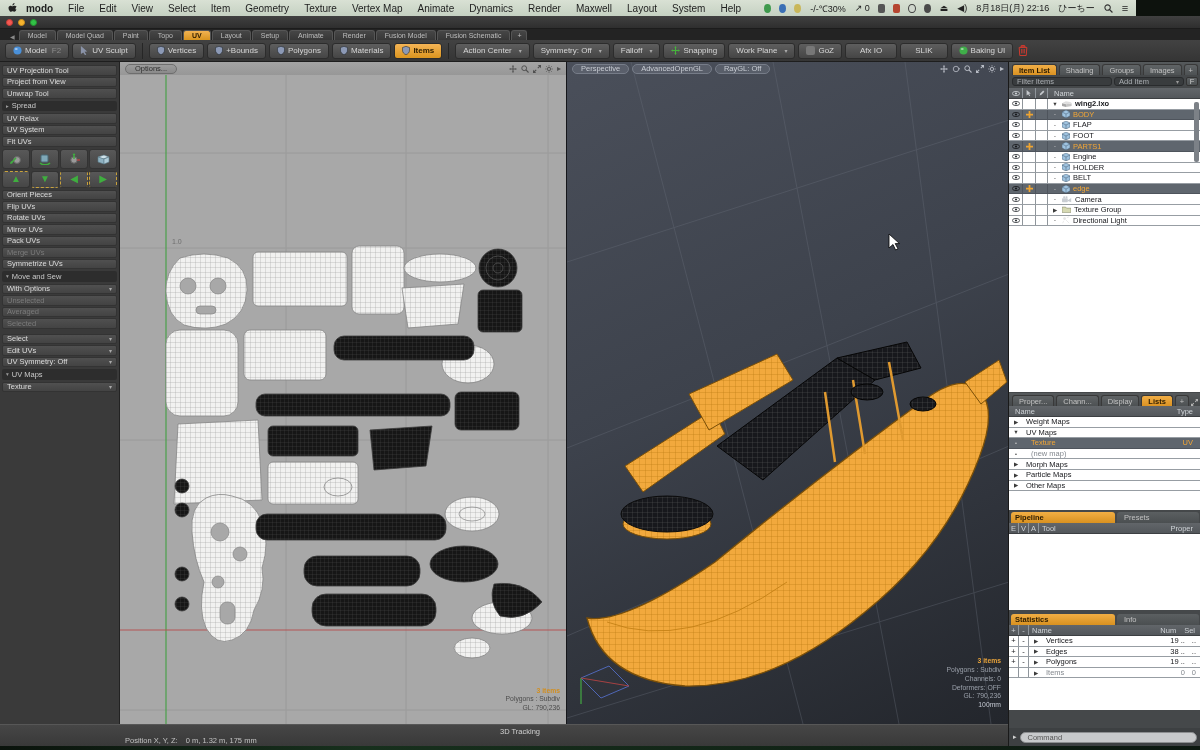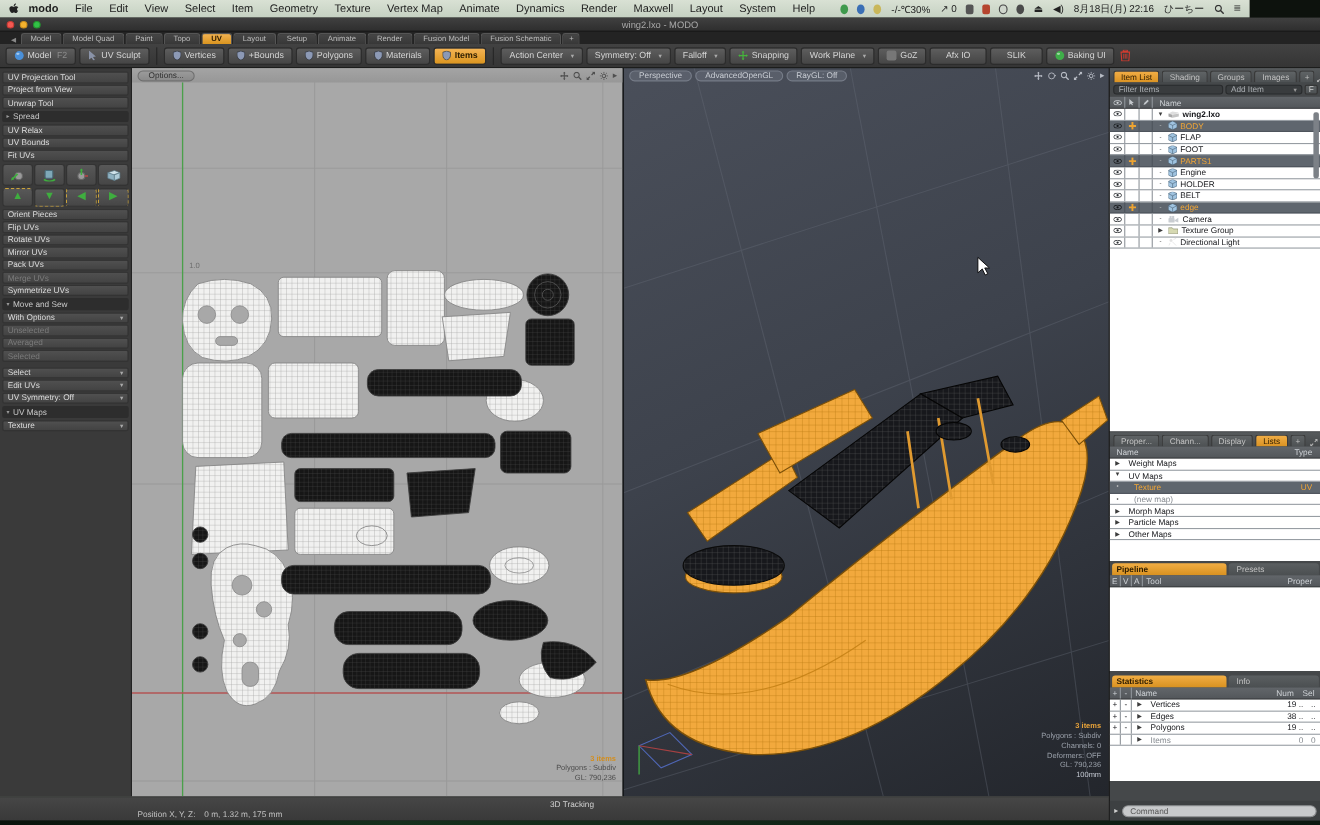--- a/index.html
+++ b/index.html
@@ -58,21 +58,21 @@
 #v3dhead{position:absolute;left:0;top:0;width:442px;height:13px;display:flex;align-items:center;padding:0 5px;gap:3px;z-index:3}
 .pill3{height:10px;display:inline-flex;align-items:center;padding:0 8px;background:rgba(130,136,148,.30);border:1px solid #767c88;border-radius:6px;font-size:7.5px;color:#c9cdd4;white-space:nowrap}
 .hicons3{margin-left:auto;display:flex;gap:4px;align-items:center;color:#b9bdc6}
 #v3dinfo{position:absolute;right:7px;bottom:14px;text-align:right;font-size:6.8px;color:#9aa0aa;line-height:1.3;z-index:2}
 #v3dinfo .or{color:#e8a33a;font-weight:bold}
 #v3dinfo .sc{color:#c3c8d2}
 
 #rpanel{left:1008px;top:62px;width:192px;height:688px;background:#45484a;border-left:1px solid #191919;font-size:7.5px;color:#d3d3d3}
 .ptabs{position:absolute;left:0;width:192px;height:13px;display:flex;align-items:flex-end;background:linear-gradient(#565a5c,#45484a);padding:0 3px;gap:2px}
 .ptab{height:11px;display:flex;align-items:center;padding:0 6px;background:linear-gradient(#606466,#4d5153);border:1px solid #393939;border-bottom:none;border-radius:3px 3px 0 0;color:#c2c2c2;white-space:nowrap}
-.ptab.active{background:linear-gradient(#f1ae46,#da9222);color:#2b1b00;font-weight:normal}
+.ptab.active{background:linear-gradient(#f1ae46,#da9222);color:#2b1b00;font-weight:bold}
 .pticons{margin-left:auto;display:flex;gap:3px;color:#b5b5b5;align-items:center}
 .frow{position:absolute;left:0;width:192px;height:13px;display:flex;align-items:center;gap:2px;padding:0 3px;background:#45484a}
 .fin{flex:1;height:9.5px;background:#393c3e;border:1px solid #292b2d;border-radius:3px;display:flex;align-items:center;padding:0 4px;color:#a9adb1;white-space:nowrap}
 .fin .caret{margin-left:auto;font-size:6px;color:#999}
 .fbtn{width:12px;height:9.5px;background:linear-gradient(#5e6264,#4c5052);border:1px solid #333;border-radius:2px;display:flex;align-items:center;justify-content:center;color:#ccc}
 .lhead{position:absolute;left:0;width:192px;height:11px;background:linear-gradient(#62666a,#53575b);border-bottom:1px solid #3c3f42;display:flex;align-items:center;color:#ced2d6}
 .lbody{position:absolute;left:0;width:192px;background:#ffffff}
 .lrow{height:10.6px;display:flex;align-items:center;border-bottom:1px solid #979da3;color:#15161a;white-space:nowrap}
 .lrow.sel{background:#5f666e;color:#f2a636;border-bottom-color:#4e545c}
 .c{height:100%;display:flex;align-items:center;justify-content:center}
@@ -198,21 +198,20 @@
   <svg class="ic" width="9" height="9" style="color:#333;margin-left:9px">
       <use href="#i-mag"></use>
     </svg>
   <span class="mst" style="font-size:11px">≡</span>
 </div>
 
 <div id="titlebar" class="abs">
   <span class="tl" style="background:#f45952;border:1px solid #c93c36"></span>
   <span class="tl" style="background:#f5b32e;border:1px solid #cd8f1d"></span>
   <span class="tl" style="background:#32c147;border:1px solid #24952f"></span>
-  <span id="wtitle">wing2.lxo - MODO</span>
 </div>
 
 <div id="tabrow" class="abs">
   <span class="tabarrow">◀</span>
   <span class="each"><span class="wtab">Model</span><span class="wtab">Model Quad</span><span class="wtab">Paint</span><span class="wtab">Topo</span><span class="wtab active">UV</span><span class="wtab">Layout</span><span class="wtab">Setup</span><span class="wtab">Animate</span><span class="wtab">Render</span><span class="wtab">Fusion Model</span><span class="wtab">Fusion Schematic</span></span>
   <span class="wtab" style="padding:0 5px">+</span>
 </div>
 
 <div id="toolrow" class="abs">
   <span class="tbtn">
@@ -297,21 +296,21 @@
 
 <div id="sidebar" class="abs">
   <div class="sbtn">UV Projection Tool</div>
   <div class="sbtn">Project from View</div>
   <div class="sbtn">Unwrap Tool</div>
   <div class="shdr">
       <span class="tri">▸</span>
       <span>Spread</span>
     </div>
   <div class="sbtn">UV Relax</div>
-  <div class="sbtn">UV Bounds</div>
+  <div class="sbtn">UV System</div>
   <div class="sbtn">Fit UVs</div>
   <div class="iconrow">
     <span class="itool">
         <svg width="14" height="12">
           <circle cx="8" cy="7" r="3.4" fill="#9a9a9a" stroke="#666"></circle>
           <path d="M2 10L7 5" stroke="#3fae3f" stroke-width="1.6"></path>
           <path d="M1 11l3-1-2-2Z" fill="#3fae3f"></path>
         </svg>
       </span>
     <span class="itool">

